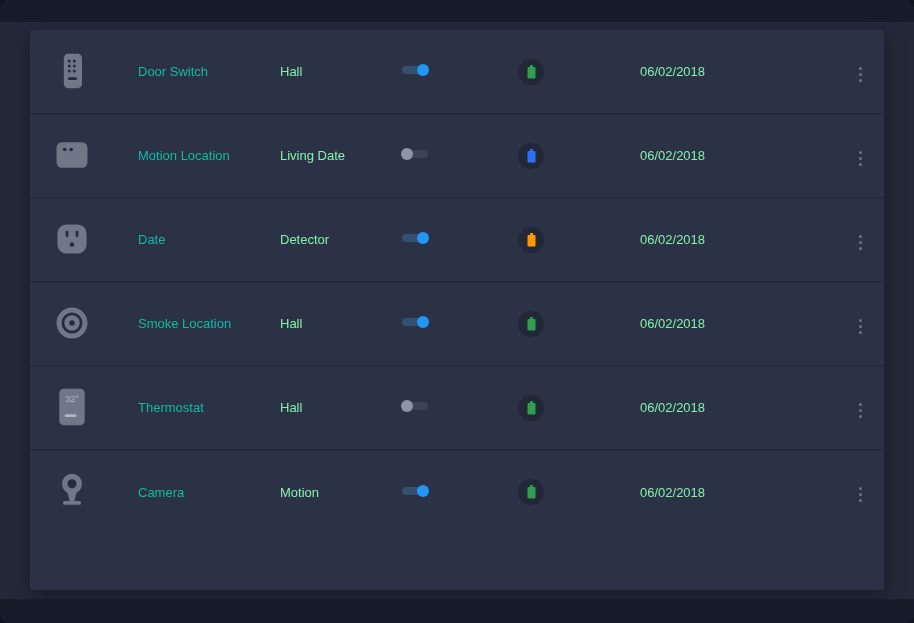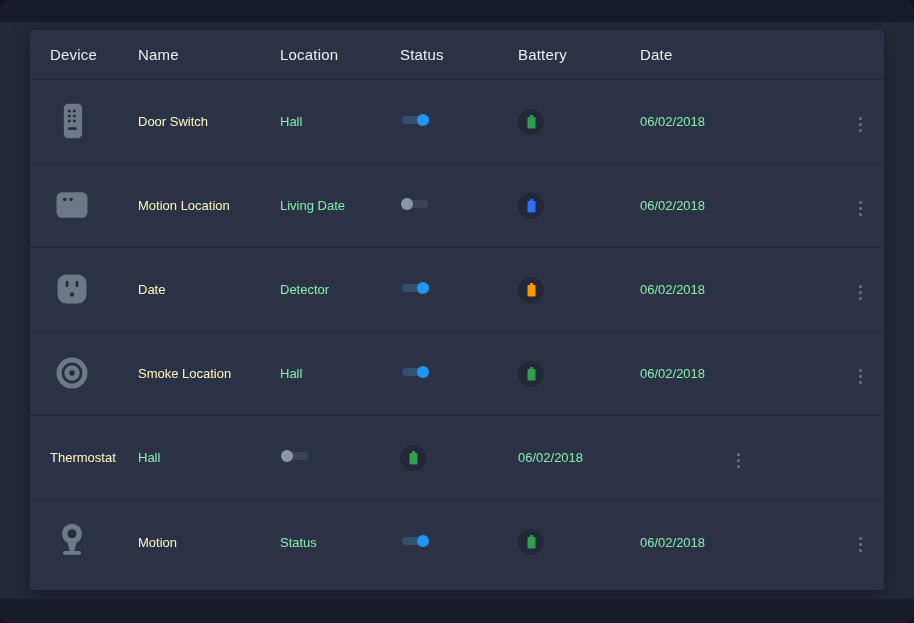--- a/index.html
+++ b/index.html
@@ -35,21 +35,21 @@
     color:#eceff4; font-size:15px; font-weight:400; letter-spacing:.2px;
   }
 
   .row {
     height:84px;
     border-bottom:1px solid rgba(0,0,0,.22);
   }
   .row:last-child { border-bottom:none; }
 
   .cell { font-size:13px; }
-  .name  { color:#fef9c3; }
+  .name  { color:#14b8a6; }
   .muted { color:#86efac; }
 
   .device-icon { display:inline-flex; width:44px; height:44px; align-items:center; justify-content:center; }
 
   
   .toggle { position:relative; display:inline-block; width:30px; height:16px; cursor:pointer; }
   .toggle .track { position:absolute; left:2px; top:4px; width:26px; height:8px; border-radius:4px; background:#3a4459; }
   .toggle .knob  { position:absolute; top:2px; width:12px; height:12px; border-radius:50%; }
   .toggle.on  .track { background:#33506f; }
   .toggle.on  .knob  { right:1px; background:#2196f3; }
@@ -66,29 +66,20 @@
   .kebab i { width:3px; height:3px; border-radius:50%; background:#6b7386; }
   .menu { justify-self:center; }
 </style>
 </head>
 <body>
 
 <div class="screen">
   <div class="strip-top"></div>
 
   <div class="card">
-    <div class="thead grid">
-      <div class="th">Device</div>
-      <div class="th">Name</div>
-      <div class="th">Location</div>
-      <div class="th">Status</div>
-      <div class="th">Battery</div>
-      <div class="th">Date</div>
-      <div class="th"></div>
-    </div>
     <div>
         <div class="row grid">
     <div class="cell">
       <span class="device-icon">
               <svg width="40" height="40" viewBox="0 0 44 44">
                 <rect x="13" y="3" width="20" height="38" rx="5" fill="#6f7889"></rect>
                 <circle cx="19" cy="11" r="1.7" fill="#262c3d"></circle>
                 <circle cx="24.5" cy="11" r="1.7" fill="#262c3d"></circle>
                 <circle cx="19" cy="16.5" r="1.7" fill="#262c3d"></circle>
                 <circle cx="24.5" cy="16.5" r="1.7" fill="#262c3d"></circle>
@@ -223,20 +214,29 @@
     <div class="cell muted">06/02/2018</div>
     <div class="cell menu">
       <span class="kebab">
               <i></i>
               <i></i>
               <i></i>
             </span>
     </div>
   </div>
         <div class="row grid">
+    <div class="cell">
+      <span class="device-icon">
+              <svg width="40" height="40" viewBox="0 0 44 44">
+                <rect x="8" y="2" width="28" height="40" rx="5" fill="#6f7889"></rect>
+                <text x="22" y="17" text-anchor="middle" font-size="10" fill="#aeb6c6">32°</text>
+                <rect x="14" y="30" width="13" height="3" rx="1.5" fill="#aeb6c6"></rect>
+              </svg>
+            </span>
+    </div>
     <div class="cell name">Thermostat</div>
     <div class="cell muted">Hall</div>
     <div class="cell">
       <span class="toggle off">
         <span class="track"></span>
         <span class="knob"></span>
       </span>
     </div>
     <div class="cell">
       <span class="badge" style="color: rgb(47, 158, 79);">
@@ -259,22 +259,22 @@
     <div class="cell">
       <span class="device-icon">
               <svg width="40" height="40" viewBox="0 0 44 44">
                 <circle cx="22" cy="13" r="11" fill="#6f7889"></circle>
                 <circle cx="22" cy="13" r="5" fill="#262c3d"></circle>
                 <path d="M17 23 L27 23 L24.5 32 L19.5 32 Z" fill="#6f7889"></path>
                 <rect x="12" y="32" width="20" height="4" rx="2" fill="#6f7889"></rect>
               </svg>
             </span>
     </div>
-    <div class="cell name">Motion</div>
-    <div class="cell muted">Status</div>
+    <div class="cell name">Camera</div>
+    <div class="cell muted">Motion</div>
     <div class="cell">
       <span class="toggle on">
         <span class="track"></span>
         <span class="knob"></span>
       </span>
     </div>
     <div class="cell">
       <span class="badge" style="color: rgb(47, 158, 79);">
         <svg width="9" height="14" viewBox="0 0 9 14">
           <rect x="3" y="0" width="3" height="2" rx="0.5" fill="currentColor"></rect>

